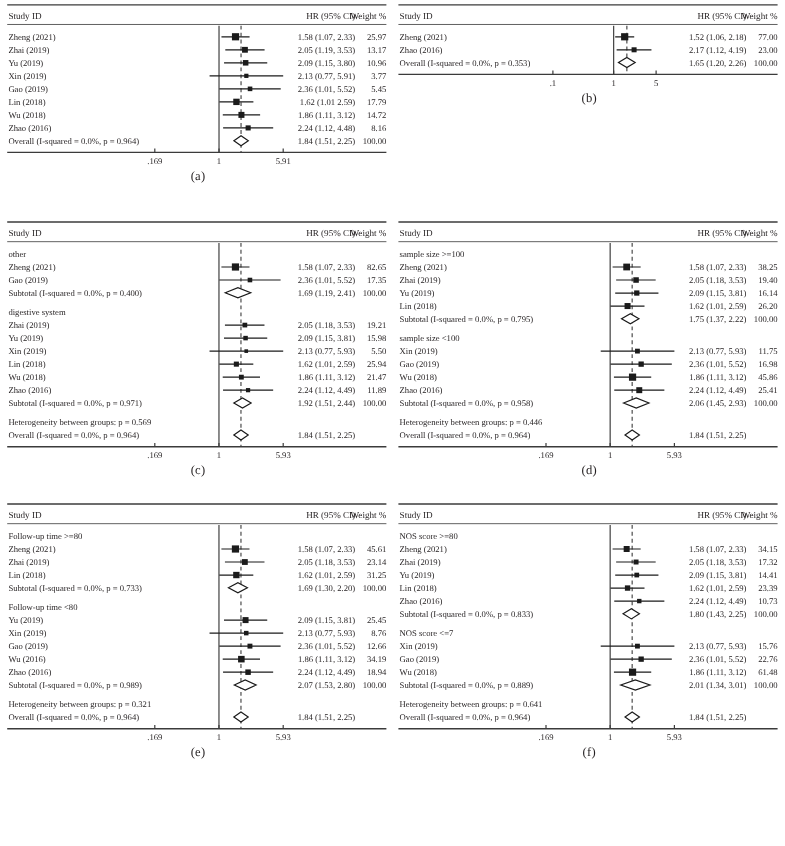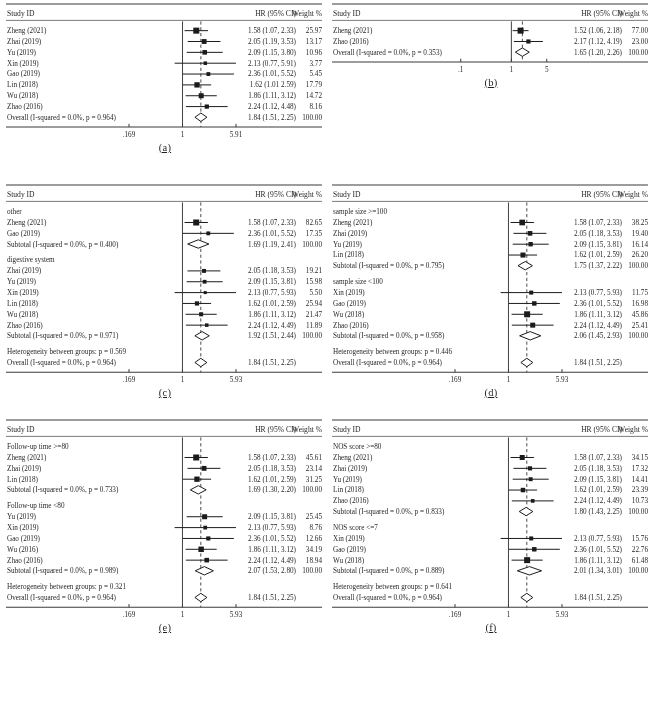--- a/index.html
+++ b/index.html
@@ -16,21 +16,20 @@
     overflow: hidden;
   }
   .figure {
     position: relative;
     width: 654px;
     height: 705px;
   }
   .panel {
     position: absolute;
     width: 322px;
-    text-decoration: underline;
   }
   .panel-a { left: 4px;   top: 2px;   }
   .panel-b { left: 330px; top: 2px;   }
   .panel-c { left: 4px;   top: 183px; }
   .panel-d { left: 330px; top: 183px; }
   .panel-e { left: 4px;   top: 418px; }
   .panel-f { left: 330px; top: 418px; }
 
   .plot-area {
     position: relative;

